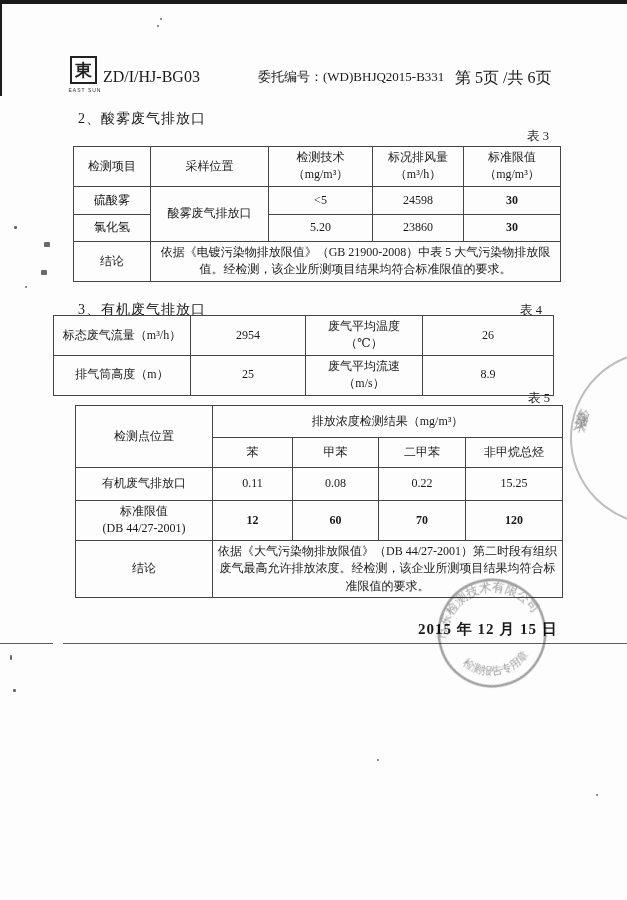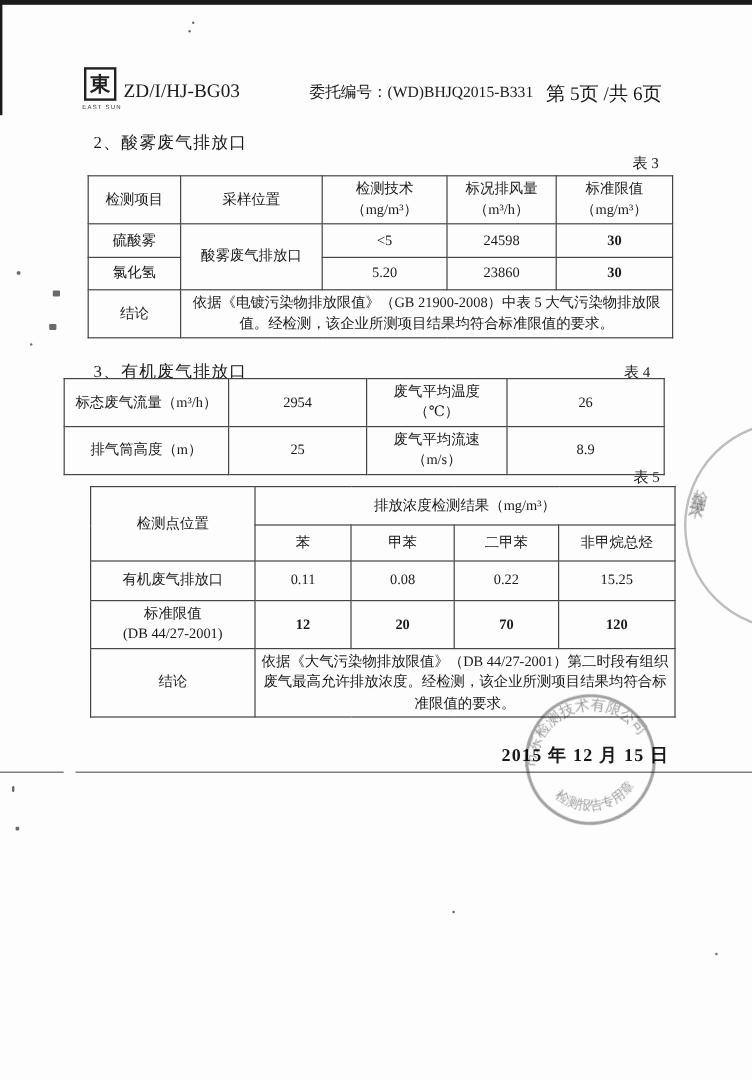--- a/index.html
+++ b/index.html
@@ -183,21 +183,21 @@
       <td>0.08</td>
       <td>0.22</td>
       <td>15.25</td>
     </tr>
     <tr style="height:33px">
       <td class="cell-2line">
         <span>标准限值</span>
         <span>(DB 44/27-2001)</span>
       </td>
       <td class="bold">12</td>
-      <td class="bold">20</td>
+      <td class="bold">60</td>
       <td class="bold">70</td>
       <td class="bold">120</td>
     </tr>
     <tr style="height:50px">
       <td>结论</td>
       <td colspan="4" class="left-text">依据《大气污染物排放限值》（DB 44/27-2001）第二时段有组织废气最高允许排放浓度。经检测，该企业所测项目结果均符合标准限值的要求。</td>
     </tr>
   </tbody>
     </table>
 

